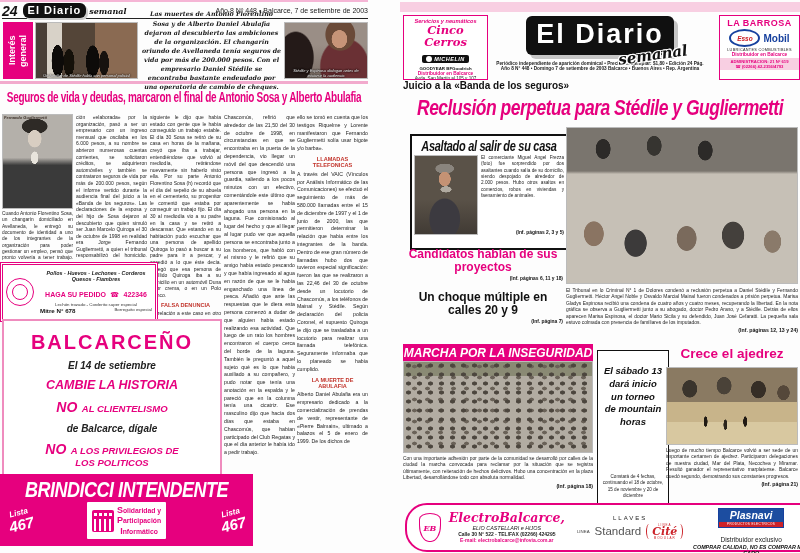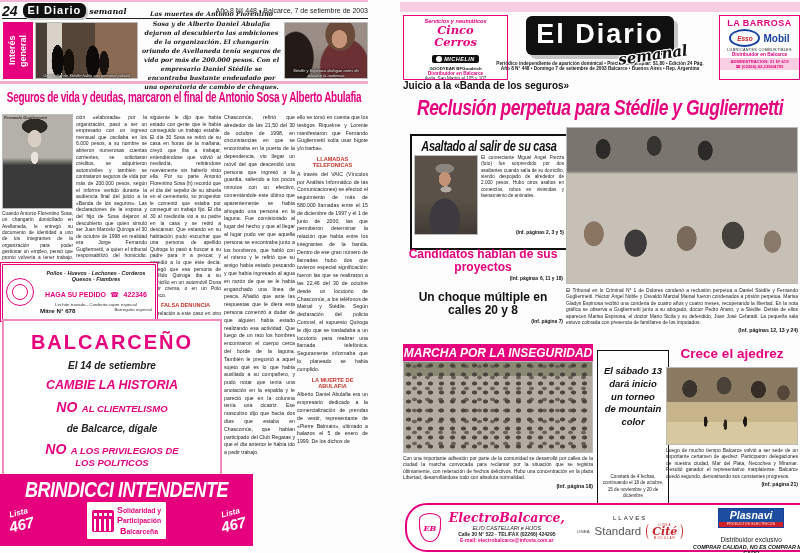--- a/index.html
+++ b/index.html
@@ -185,36 +185,36 @@
       <div style="display:flex;align-items:center;justify-content:space-between;padding:4px 8px 0">
         <div class="lista">
           <span class="l1">Lista</span>
           <span class="l2">467</span>
         </div>
         <div style="background:#fff;display:flex;align-items:center;gap:3px;padding:3px 5px;border-radius:1px">
           <div class="spb-icon"></div>
           <div>
             <div class="spb-line">Solidaridad y</div>
             <div class="spb-line">Participación</div>
-            <div class="spb-line">Balcarceña</div>
+            <div class="spb-line">Informático</div>
           </div>
         </div>
         <div class="lista">
           <span class="l1">Lista</span>
           <span class="l2">467</span>
         </div>
       </div>
     </div>
   </div>
 
   <div class="abs" style="left:400px;top:0;width:400px;height:553px">
 
     <div class="abs" style="left:0;top:2px;width:400px;height:10px;background:#f8cfe2"></div>
 
-    <div class="abs pinkbox" style="left:3px;top:15px;width:81px;height:59px;padding:2px 11px">
+    <div class="abs pinkbox" style="left:3px;top:15px;width:81px;height:59px;padding:2px 1px">
       <div class="mag" style="font-size:5.6px;font-style:italic;font-weight:bold">Servicios y neumáticos</div>
       <div class="mag" style="font-size:11.5px;font-weight:900;font-style:italic;font-family:'DejaVu Serif',serif;line-height:1.05">Cinco Cerros</div>
       <div class="michelin" style="margin:1px 0">
         <span class="bib"></span>
         <span class="mtext">MICHELIN</span>
       </div>
       <div style="font-size:4.4px;font-weight:900;color:#111">GOODYEAR  BFGoodrich</div>
       <div class="mag" style="font-size:4.8px;font-weight:900">Distribuidor en Balcarce</div>
       <div style="font-size:4.6px;color:#222">Avda. San Martín al 105 y 107</div>
       
@@ -266,40 +266,40 @@
       <div class="capT">El Tribunal en lo Criminal N° 1 de Dolores condenó a reclusión perpetua a Daniel Stédile y Fernando Gugliermetti. Héctor Angel Noble y Osvaldo Marcial Mainal fueron condenados a prisión perpetua. Marisa Gladys Espinosa recibió una condena de cuatro años y cuatro meses, recuperando la libertad. En la nota gráfica se observa a Gugliermetti junto a su abogado, doctor Pedro Arano, y a Stédile. Detrás de ellos aparecen Marisa Espinosa, el doctor Mario Sicila y su defendido, Juan José Cefaratti. La pequeña sala estuvo colmada con presencia de familiares de los imputados.</div>
       <div class="inf" style="font-size:5.2px;margin-top:1px">(Inf. páginas 12, 13 y 24)</div>
     </div>
 
     <div class="abs" style="left:3px;top:248px;width:160px;text-align:center">
       <div class="mag" style="font-weight:900;font-size:12px;line-height:1.1">Candidatos hablan de sus proyectos</div>
       <div class="inf" style="font-size:4.9px;margin-top:2px">(Inf. páginas 6, 11 y 18)</div>
     </div>
 
     <div class="abs" style="left:3px;top:291px;width:160px;text-align:center">
-      <div style="font-weight:900;font-size:12px;line-height:1.1;color:#111">Un choque múltiple en calles 20 y 8</div>
+      <div style="font-weight:900;font-size:12px;line-height:1.1;color:#111">Un choque múltiple en calles 20 y 9</div>
       <div class="inf" style="font-size:4.9px;margin-top:2px">(Inf. página 7)</div>
     </div>
 
     <div class="abs" style="left:3px;top:344px;width:190px;height:17px;background:#e6007e;display:grid;place-items:center">
       <span class="nowrap" style="color:#fff;font-weight:900;font-style:italic;font-size:12px;transform:scaleY(1.1)">MARCHA POR LA INSEGURIDAD</span>
     </div>
     <div class="ph ph-crowd" style="left:3px;top:361px;width:190px;height:92px"></div>
     <div class="abs" style="left:3px;top:456px;width:190px">
       <div class="capT">Con una importante adhesión por parte de la comunidad se desarrolló por calles de la ciudad la marcha convocada para reclamar por la situación que se registra últimamente, con reiteración de hechos delictivos. Hubo una concentración en la plaza Libertad, desarrollándose todo con absoluta normalidad.</div>
       <div class="inf" style="font-size:5.2px;margin-top:1px">(Inf. página 18)</div>
     </div>
 
     <div class="abs" style="left:197px;top:350px;width:66px;height:143px;border:1.6px solid #111;background:#fff;text-align:center;padding:14px 2px;display:flex;flex-direction:column">
       <div style="font-weight:900;font-style:italic;font-size:9.5px;line-height:1.35;color:#111">
         <div>El sábado 13</div>
         <div>dará inicio</div>
         <div>un torneo</div>
         <div>de mountain</div>
-        <div>color</div>
+        <div>horas</div>
       </div>
       <div style="font-size:4.6px;line-height:1.35;color:#222;margin-top:auto">Constará de 4 fechas, continuando el 18 de octubre, 15 de noviembre y 20 de diciembre</div>
       <div class="inf" style="font-size:4.8px;margin-top:4px">(Inf. página 20)</div>
     </div>
 
     <div class="abs mag" style="left:266px;top:346px;width:132px;text-align:center;font-weight:900;font-size:13.5px">Crece el ajedrez</div>
     <div class="ph ph-chess" style="left:266px;top:367px;width:132px;height:78px"></div>
     <div class="abs" style="left:266px;top:448px;width:132px">
       <div class="capT">Luego de mucho tiempo Balcarce volvió a ser sede de un importante certamen de ajedrez. Participaron delegaciones de nuestra ciudad, Mar del Plata, Necochea y Miramar. Resultó ganador el representativo marplatense. Balcarce quedó segundo, demostrando sus constantes progresos.</div>
       <div class="inf" style="font-size:5.2px;margin-top:1px">(Inf. página 21)</div>

